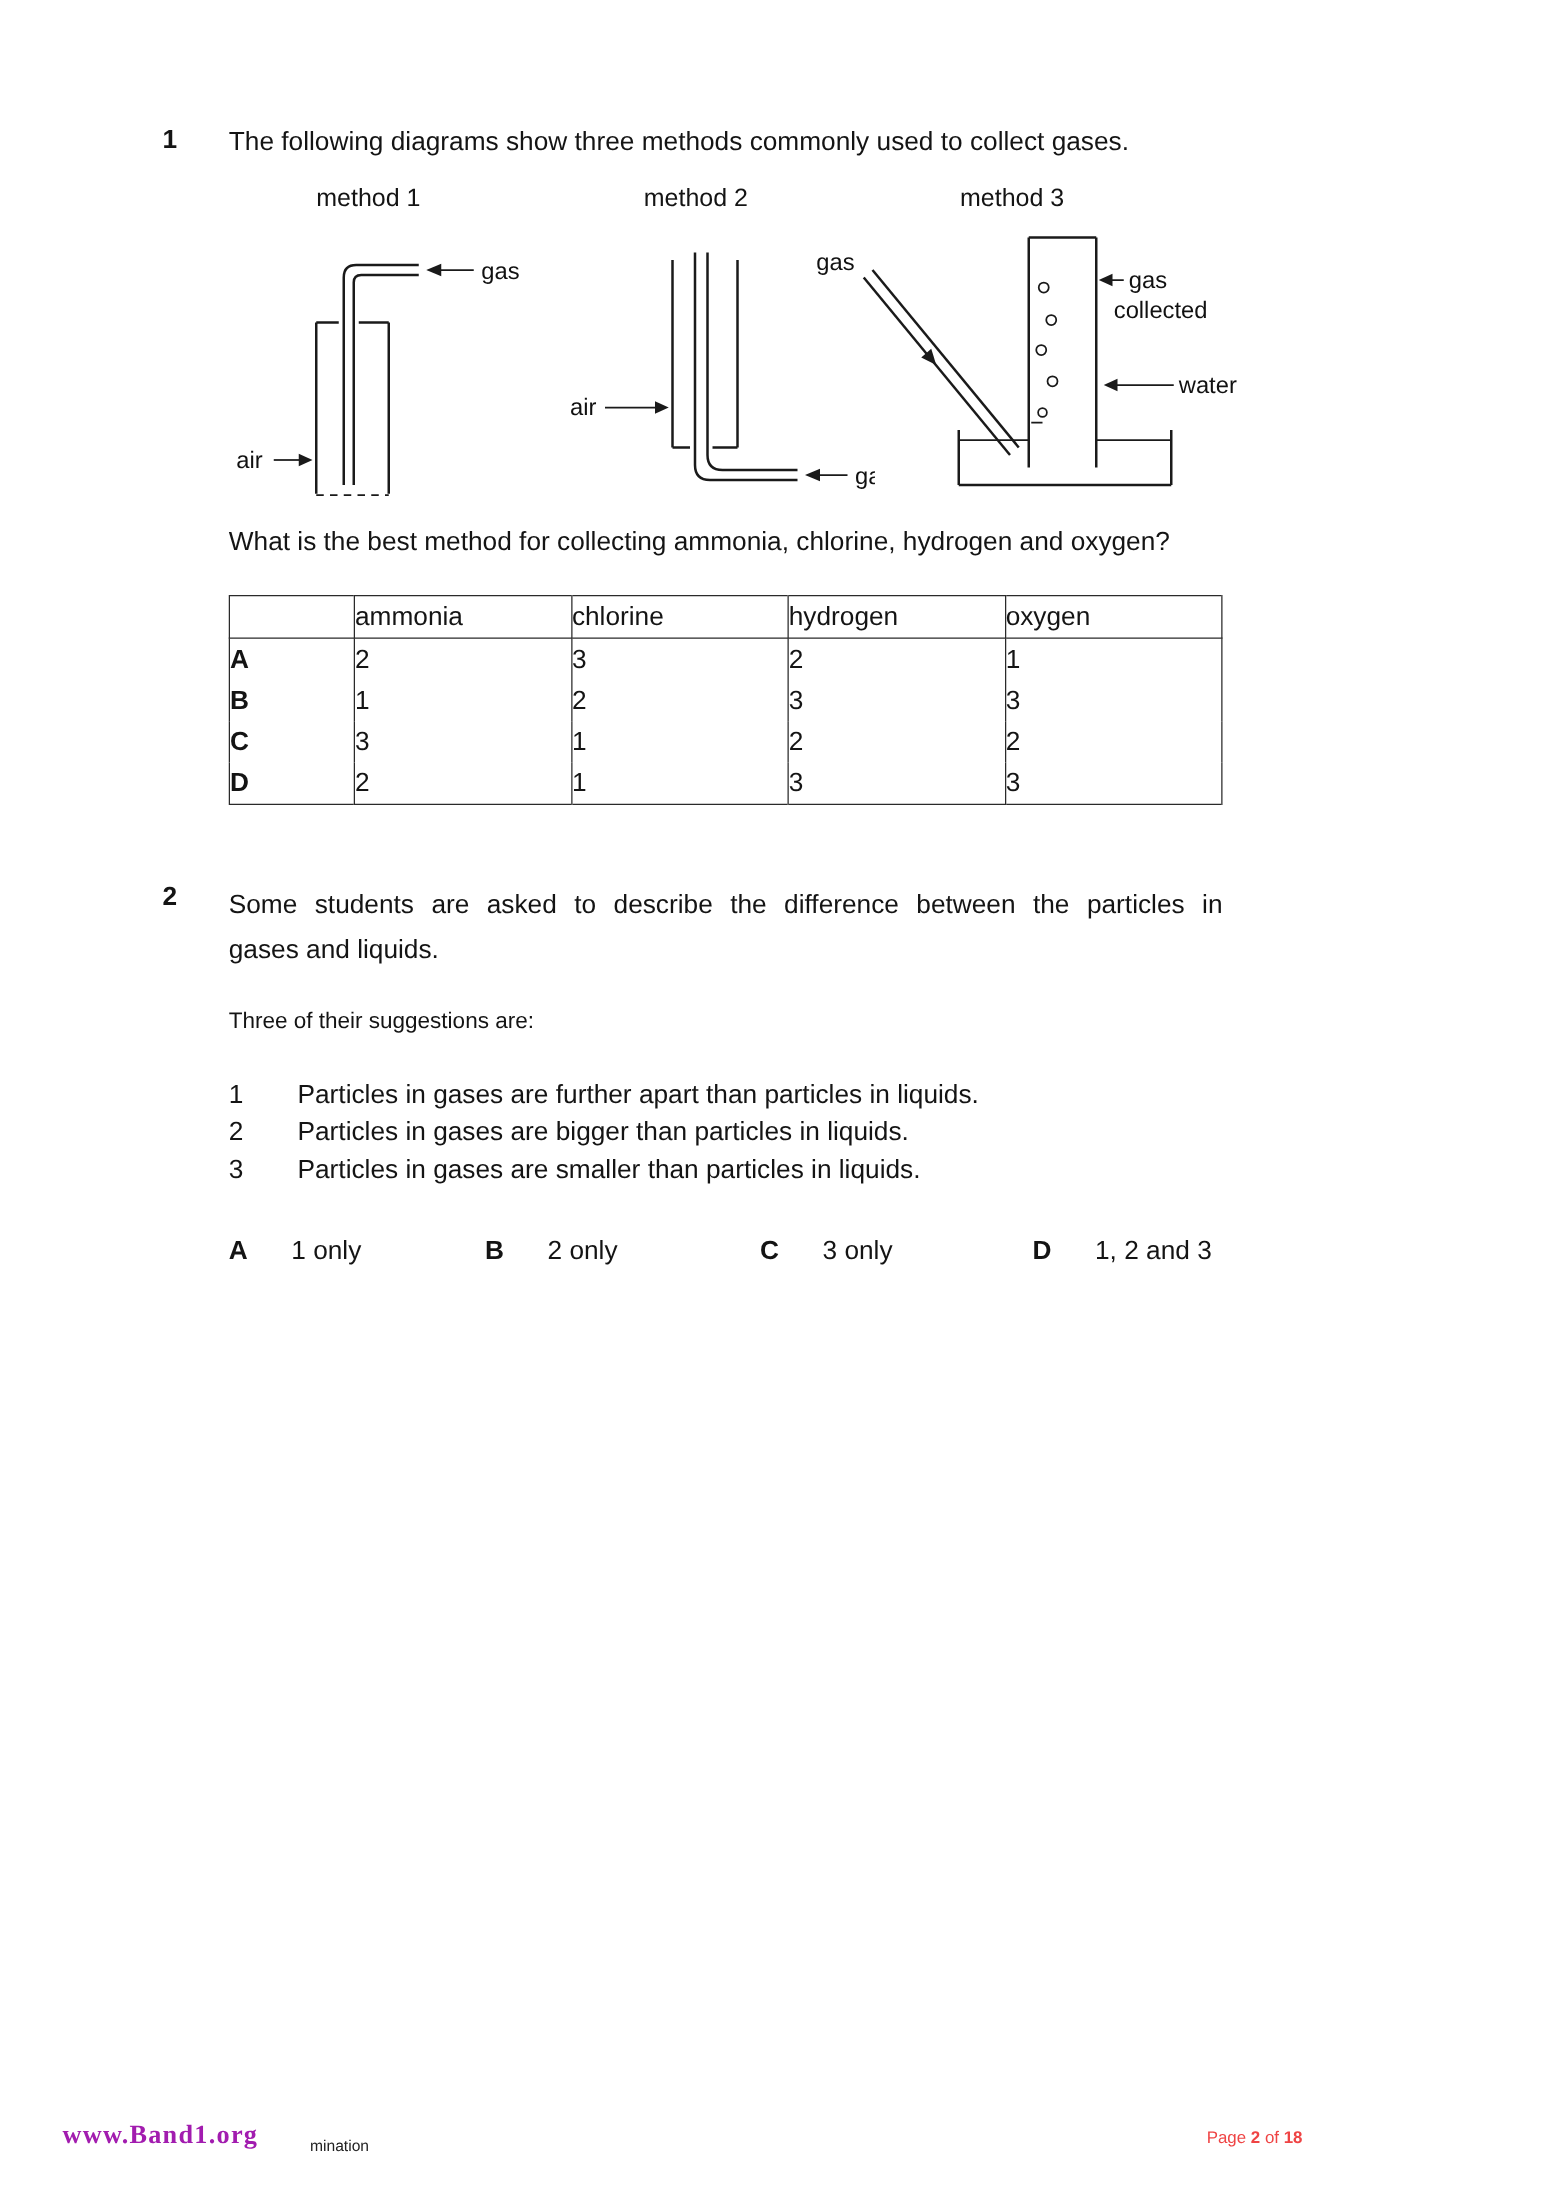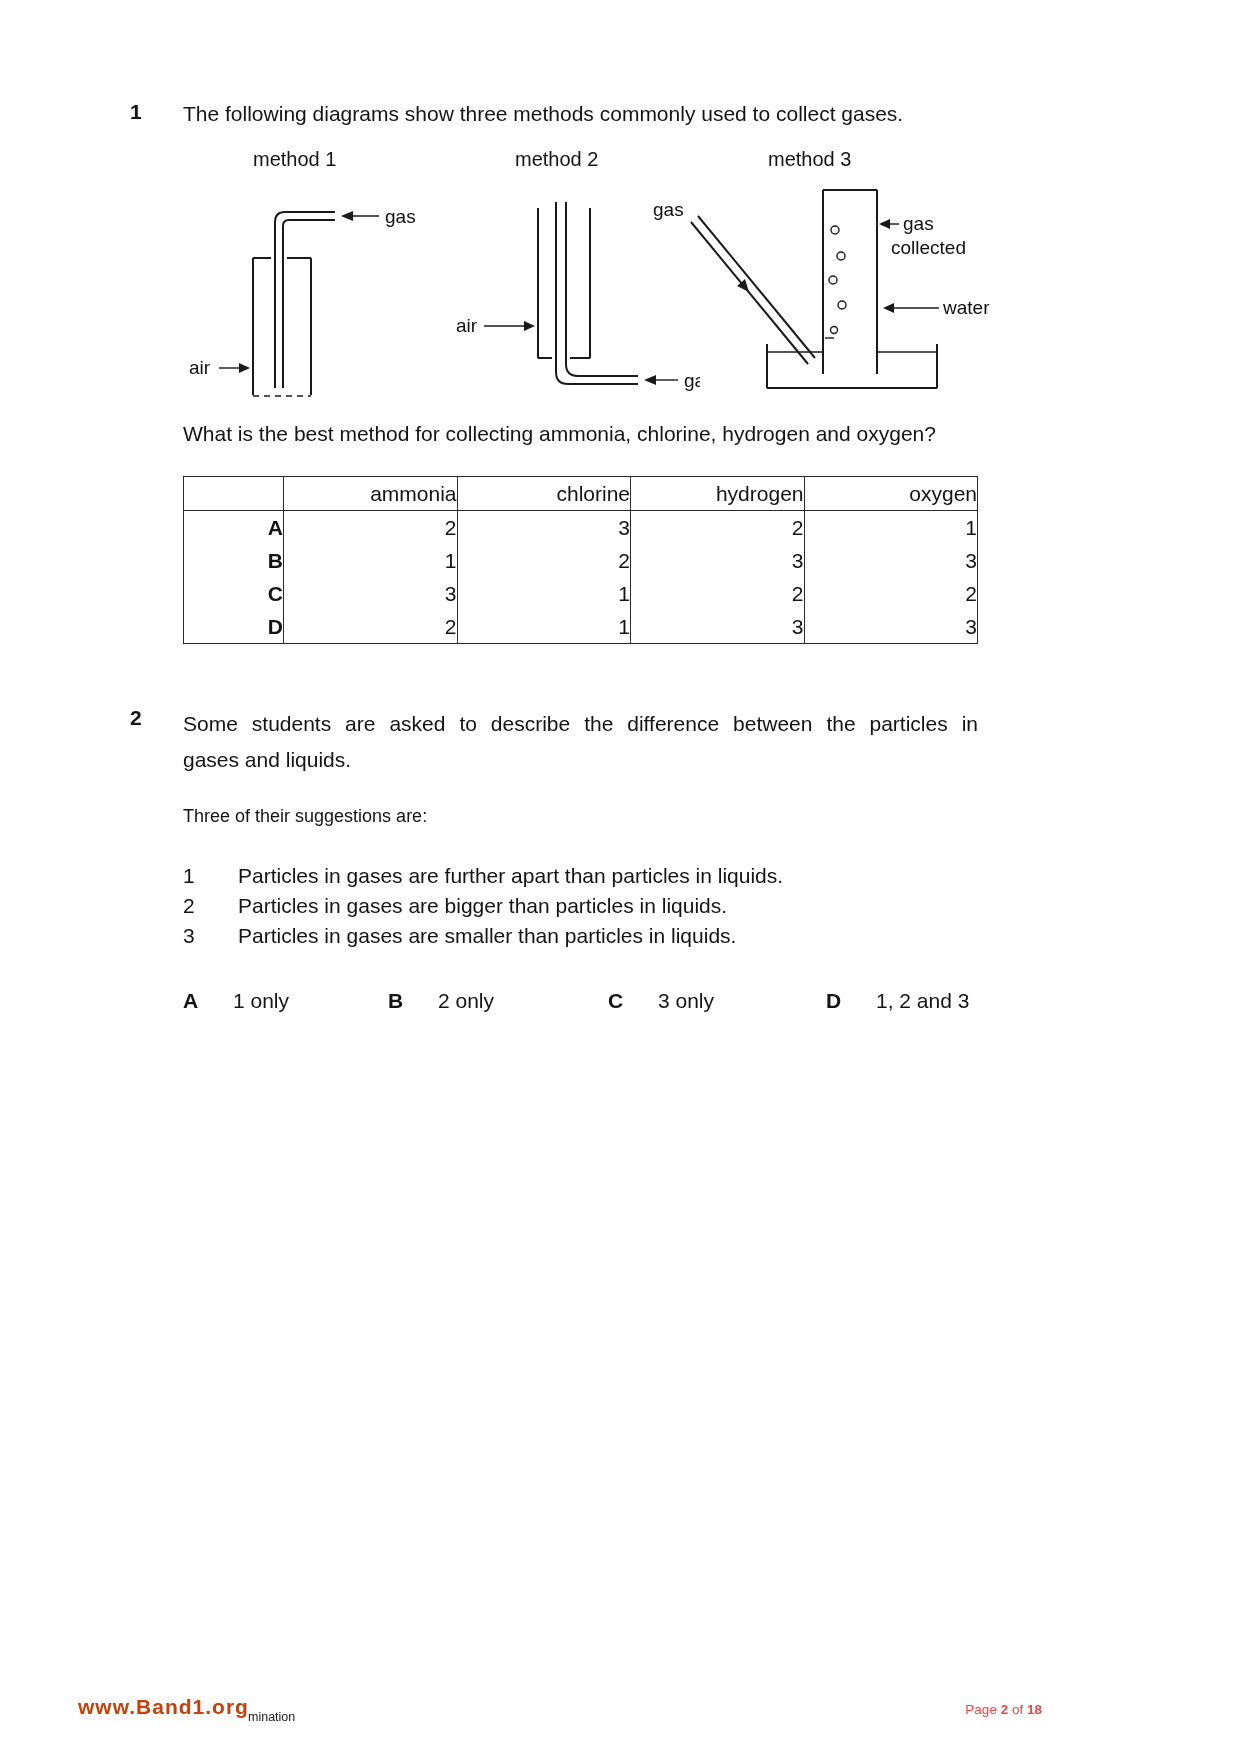--- a/index.html
+++ b/index.html
@@ -29,40 +29,40 @@
   .ln{stroke:#1a1a1a;stroke-width:2;fill:none;}
   .thin{stroke:#1a1a1a;stroke-width:1.4;fill:none;}
   .ah{fill:#1a1a1a;stroke:none;}
   .dlabel{font-family:"Liberation Sans",sans-serif;font-size:19px;fill:#111;}
 
   
   .ans-table{border-collapse:collapse;margin-top:28px;width:795px;table-layout:fixed;}
   .ans-table, .ans-table th, .ans-table td{border:1.6px solid #2a2a2a;}
   .ans-table th, .ans-table td{
     border-top:none;border-bottom:none;
-    text-align:right;font-size:21px;height:33px;padding:0;margin-top:26px;
+    text-align:left;font-size:21px;height:33px;padding:0;margin-top:26px;
   }
   .ans-table thead th{border-bottom:1.6px solid #2a2a2a;font-weight:normal;height:33px;}
   .ans-table .rl{font-weight:bold;}
   .ans-table col.c0{width:100px;}
 
   
   .q2{margin-top:62px;}
   .intro{margin-top:28px;font-size:18px;}
   .suggestions{margin-top:34px;}
   .sug-row{display:flex;line-height:30px;font-size:21px;}
   .s-num{width:55px;}
   .q2-question{margin-top:40px;font-size:21px;}
   .options{margin-top:38px;display:grid;grid-template-columns:205px 220px 218px 1fr;font-size:21px;width:860px;}
   .opt{display:flex;}
   .opt .letter{font-weight:bold;width:50px;}
 
   
   .footer{position:absolute;left:0;right:0;top:1695px;height:40px;}
-  .site{position:absolute;left:50px;top:0;font-family:Liberation Sans, sans-serif;font-size:21px;font-weight:bold;letter-spacing:1px;color:#c2410c;margin-left:28px;}
+  .site{position:absolute;left:50px;top:0;font-family:Liberation Serif, serif;font-size:21px;font-weight:bold;letter-spacing:1px;color:#a21caf;}
   .partial{position:absolute;left:248px;top:15px;font-size:12.5px;color:#222;}
   .f-center{position:absolute;left:0;right:0;top:7px;text-align:center;font-size:13.5px;color:#222;}
   .f-page{position:absolute;right:197px;top:7px;font-size:13.5px;color:#ef4444;}
   .f-page .b{font-weight:bold;}
 </style>
 </head>
 <body>
 
 <div class="page">
 

